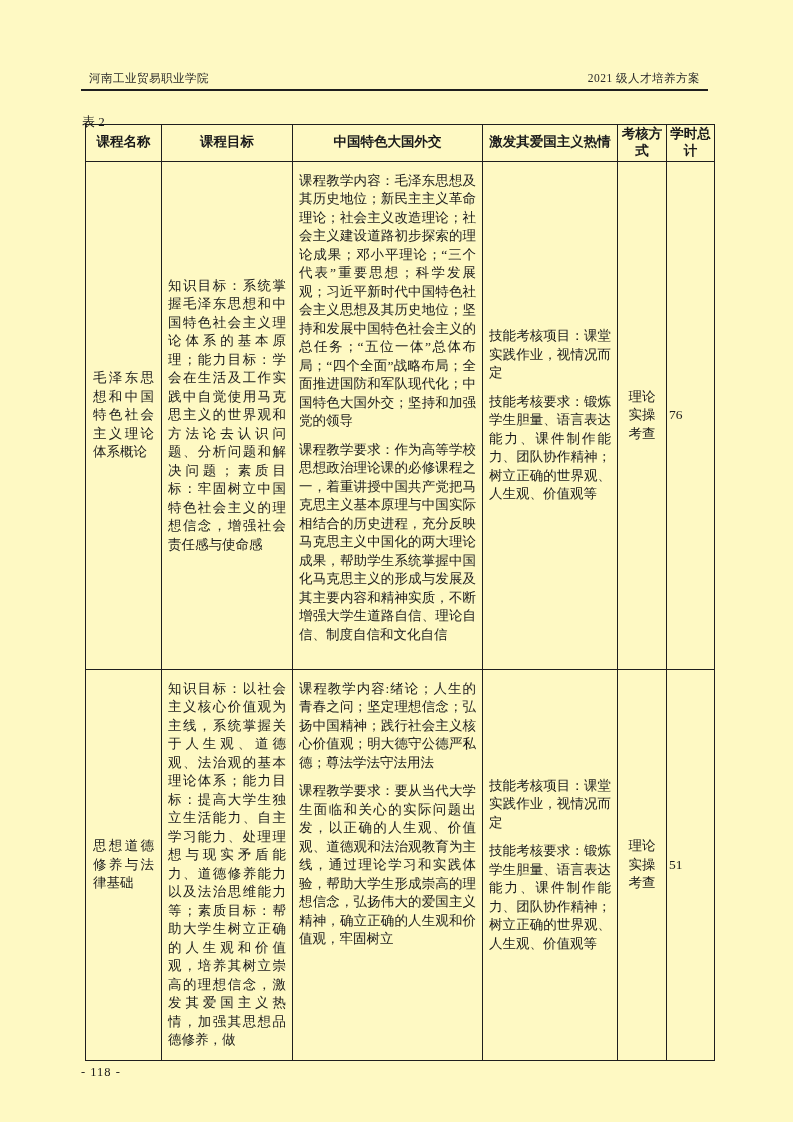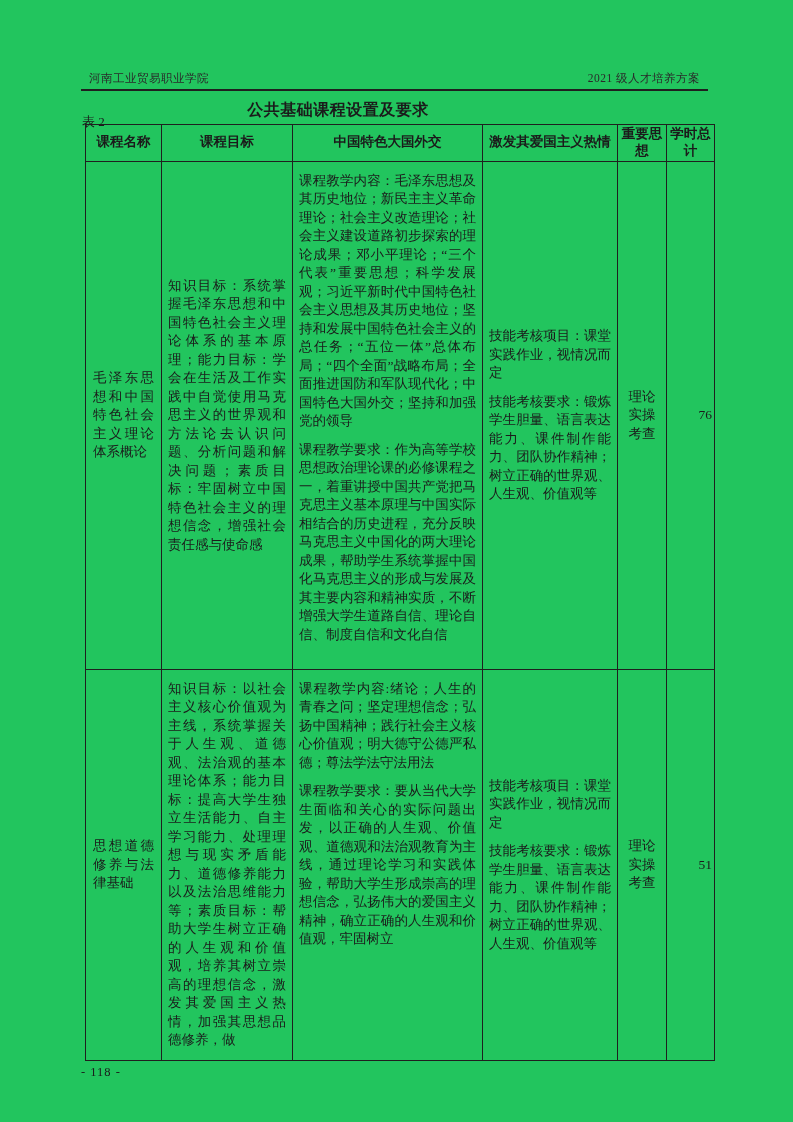--- a/index.html
+++ b/index.html
@@ -5,21 +5,21 @@
   * { box-sizing: border-box; margin: 0; padding: 0; }
   html, body { background: #ffffff; }
   body {
     width: 793px; height: 1122px;
     font-family: "Liberation Serif", "DejaVu Serif", serif;
     color: #1b1b1b;
   }
   .page {
     position: relative;
     width: 793px; height: 1122px;
-    background: #22c55e;
+    background: #fef9c3;
     overflow: hidden;
   }
   
   .doc-header {
     position: absolute; left: 89px; top: 71px; width: 611px;
     display: flex; justify-content: space-between; align-items: flex-end;
     font-size: 11.5px; letter-spacing: 0.5px; color: #2a2a2a;
   }
   .header-rule {
     position: absolute; left: 81px; top: 89px; width: 627px; height: 0;
@@ -49,58 +49,57 @@
   tr.body-row-2 { height: 355px; }
   td.cell {
     font-size: 13.5px; line-height: 18.5px;
     padding: 10px 6px;
     text-align: justify;
     vertical-align: middle;
   }
   td.vtop { vertical-align: top; }
   td.name-cell { padding: 3px 7px; }
   td.method-cell { text-align: center; padding: 3px 5px; font-family: Liberation Serif, serif; }
-  td.hours-cell { text-align: right; padding: 3px 2px; }
+  td.hours-cell { text-align: left; padding: 3px 2px; }
   .cell p { margin: 0; }
   .cell p + p { margin-top: 10px; }
   
   .page-footer { position: absolute; left: 81px; top: 1033px; font-size: 12.5px; letter-spacing: 1px; margin-top: 32px; }
 </style>
 </head>
 <body>
 
 <div class="page">
 
   <div class="doc-header">
     <span>河南工业贸易职业学院</span>
     <span>2021 级人才培养方案</span>
   </div>
   <div class="header-rule"></div>
 
   <div class="caption-row">
     <span class="table-label">表 2</span>
-    <span class="table-title">公共基础课程设置及要求</span>
   </div>
 
   <table class="course-table">
     <colgroup>
       <col style="width:76px">
       <col style="width:131px">
       <col style="width:190px">
       <col style="width:135px">
       <col style="width:49px">
       <col style="width:48px">
     </colgroup>
     <thead>
       <tr>
         <th>课程名称</th>
         <th>课程目标</th>
         <th>中国特色大国外交</th>
         <th>激发其爱国主义热情</th>
-        <th>重要思想</th>
+        <th>考核方式</th>
         <th>学时总计</th>
       </tr>
     </thead>
     <tbody>
       <tr class="body-row-1">
         <td class="cell name-cell">毛泽东思想和中国特色社会主义理论体系概论</td>
         <td class="cell">知识目标：系统掌握毛泽东思想和中国特色社会主义理论体系的基本原理；能力目标：学会在生活及工作实践中自觉使用马克思主义的世界观和方法论去认识问题、分析问题和解决问题；素质目标：牢固树立中国特色社会主义的理想信念，增强社会责任感与使命感</td>
         <td class="cell vtop">
           <p>课程教学内容：毛泽东思想及其历史地位；新民主主义革命理论；社会主义改造理论；社会主义建设道路初步探索的理论成果；邓小平理论；“三个代表”重要思想；科学发展观；习近平新时代中国特色社会主义思想及其历史地位；坚持和发展中国特色社会主义的总任务；“五位一体”总体布局；“四个全面”战略布局；全面推进国防和军队现代化；中国特色大国外交；坚持和加强党的领导</p>
           <p>课程教学要求：作为高等学校思想政治理论课的必修课程之一，着重讲授中国共产党把马克思主义基本原理与中国实际相结合的历史进程，充分反映马克思主义中国化的两大理论成果，帮助学生系统掌握中国化马克思主义的形成与发展及其主要内容和精神实质，不断增强大学生道路自信、理论自信、制度自信和文化自信</p>

